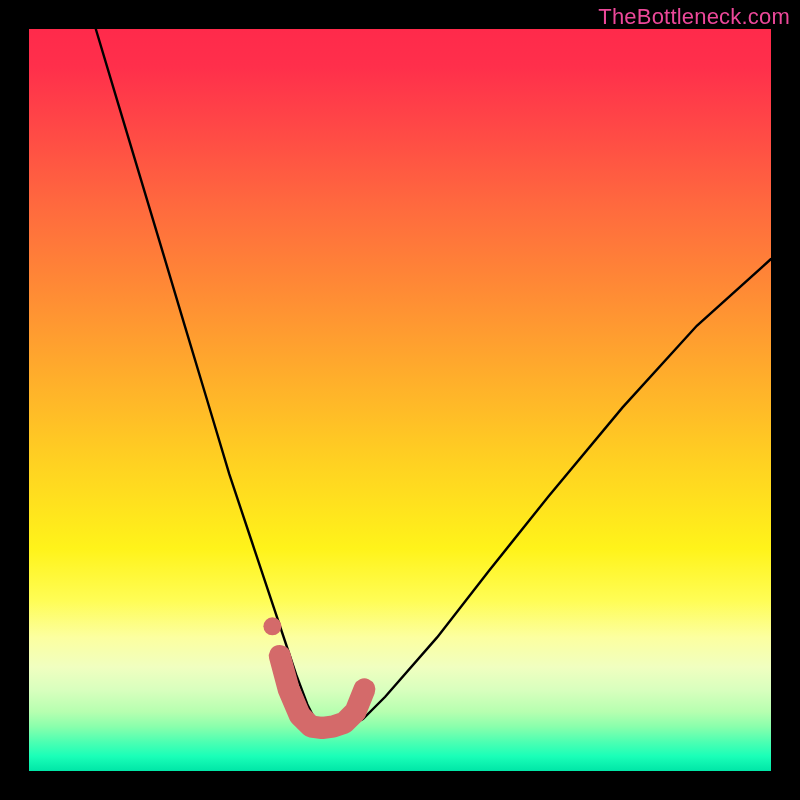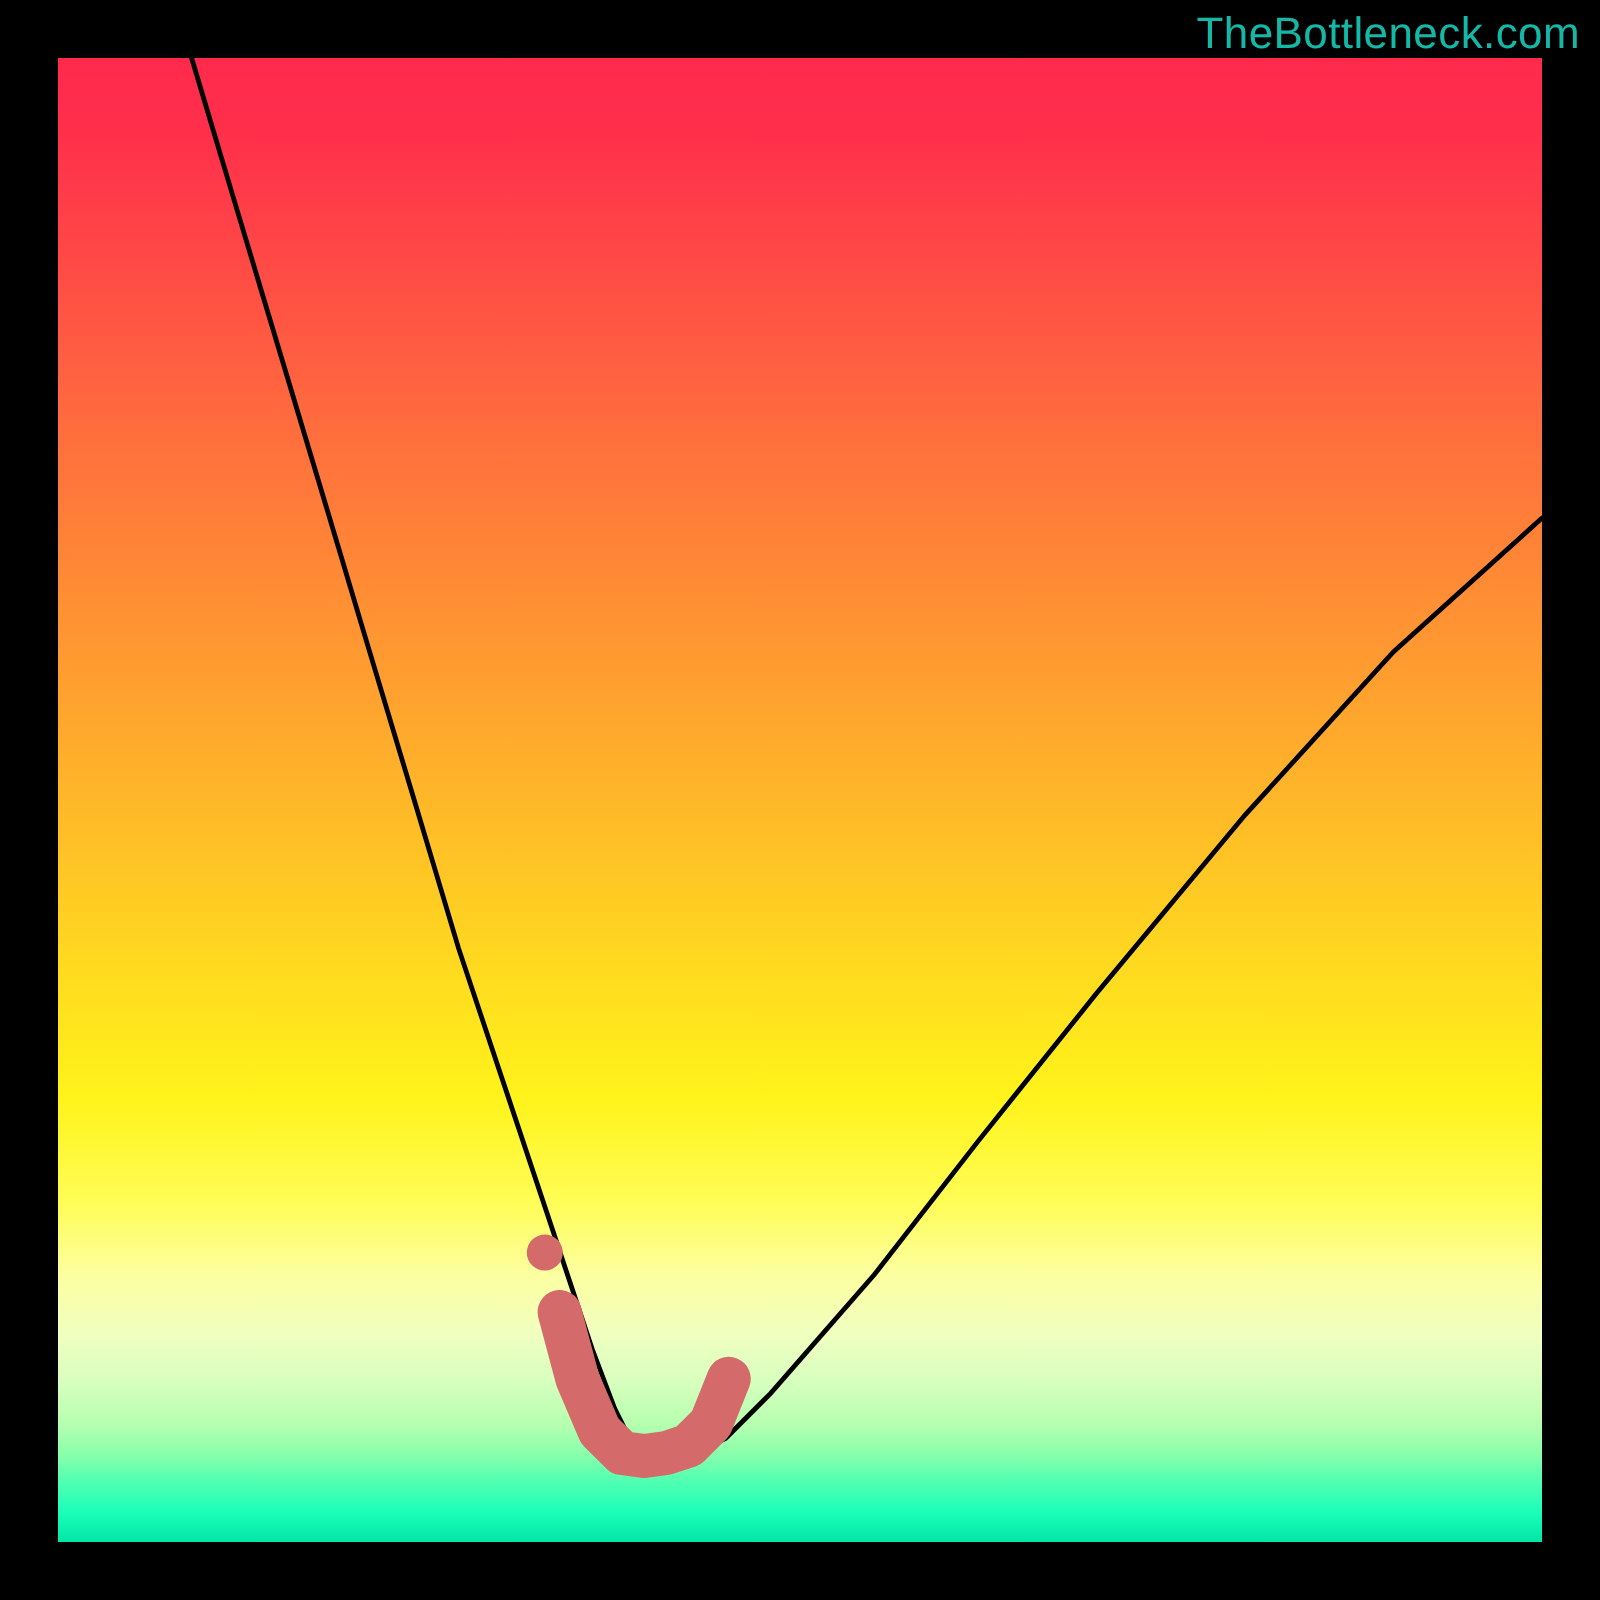--- a/index.html
+++ b/index.html
@@ -34,21 +34,21 @@
       #8affac 94%,
       #4fffb2 96%,
       #1affb8 98%,
       #00e6a7 100%
     );
   }
   .watermark {
     position: absolute;
     top: 4px;
     right: 10px;
-    color: #14b8a6;
+    color: #ec4899;
     font-size: 22px;
     letter-spacing: 0.2px;
     user-select: none;
   }
   svg.curve {
     position: absolute;
     left: 0;
     top: 0;
     width: 742px;
     height: 742px;

